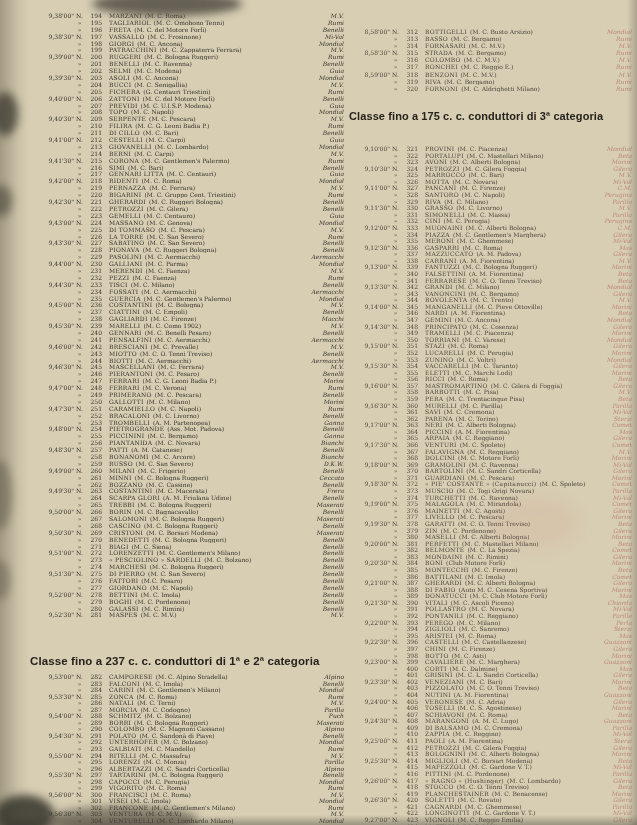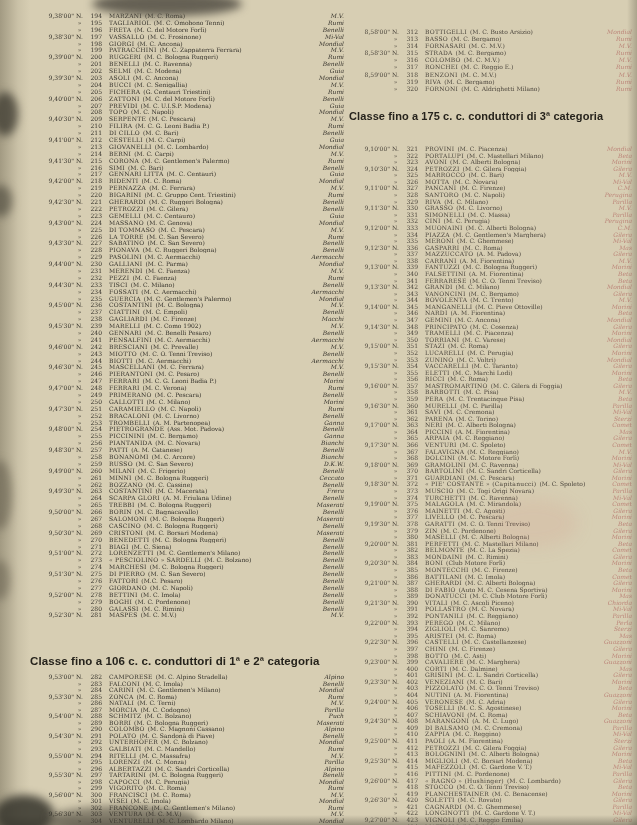--- a/index.html
+++ b/index.html
@@ -747,21 +747,21 @@
       <div class="row">
         <span class="t">9,52'30"</span>
         <span class="mrk">N.</span>
         <span class="no">281</span>
         <span class="na">MASPES</span>
         <span class="cl">(M. C. M.V.)</span>
         <span class="ma">M.V.</span>
       </div>
     </div>
 
-  <h2 class="hdr hdr-left">Classe fino a 106 c. c. conduttori di 1ª e 2ª categoria</h2>
+  <h2 class="hdr hdr-left">Classe fino a 237 c. c. conduttori di 1ª e 2ª categoria</h2>
 
   <div class="col lb rows" style="left:34px;top:674px;width:310px;">
       <div class="row">
         <span class="t">9,53'00"</span>
         <span class="mrk">N.</span>
         <span class="no">282</span>
         <span class="na">CAMPORESE</span>
         <span class="cl">(M. C. Alpino Stradella)</span>
         <span class="ma">Alpino</span>
       </div>

